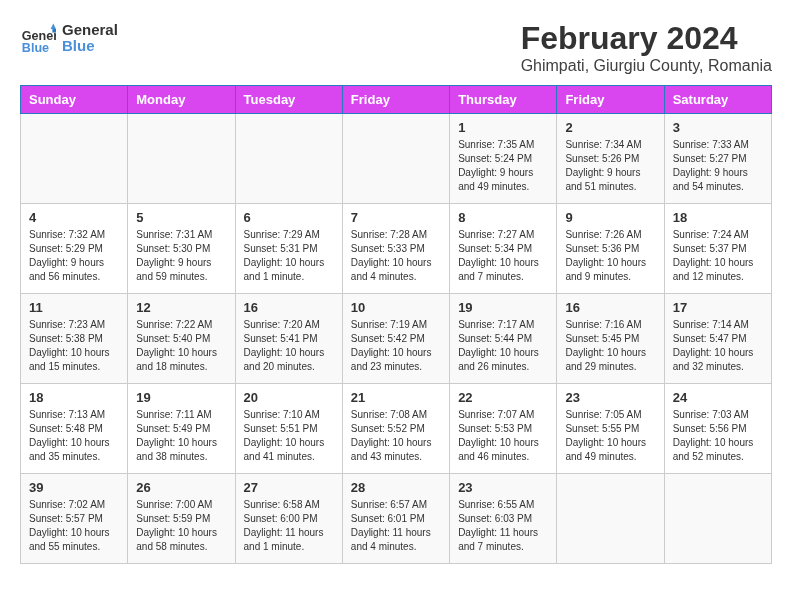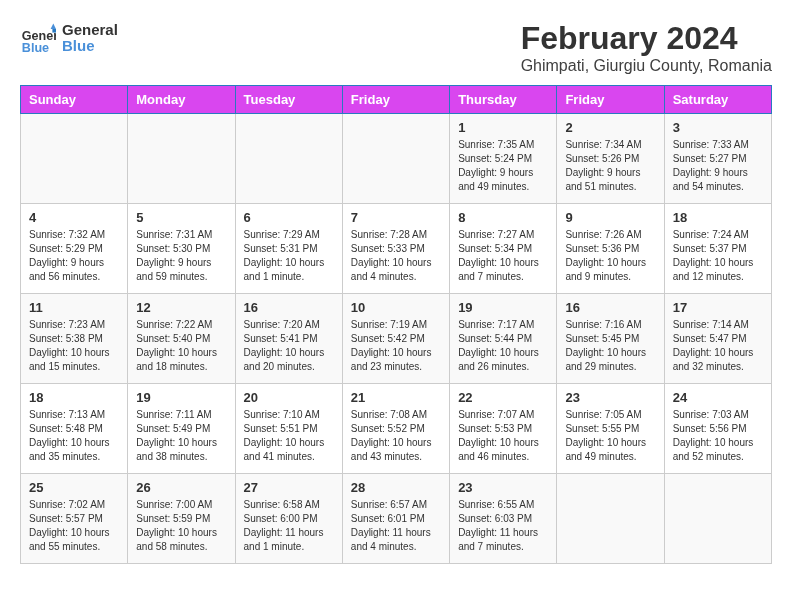--- a/index.html
+++ b/index.html
@@ -217,21 +217,21 @@
           <span class="day-number">23</span>
           <div class="day-info">Sunrise: 7:05 AM<br>Sunset: 5:55 PM<br>Daylight: 10 hours and 49 minutes.</div>
         </td>
         <td>
           <span class="day-number">24</span>
           <div class="day-info">Sunrise: 7:03 AM<br>Sunset: 5:56 PM<br>Daylight: 10 hours and 52 minutes.</div>
         </td>
       </tr>
       <tr>
         <td>
-          <span class="day-number">25</span>
+          <span class="day-number">39</span>
           <div class="day-info">Sunrise: 7:02 AM<br>Sunset: 5:57 PM<br>Daylight: 10 hours and 55 minutes.</div>
         </td>
         <td>
           <span class="day-number">26</span>
           <div class="day-info">Sunrise: 7:00 AM<br>Sunset: 5:59 PM<br>Daylight: 10 hours and 58 minutes.</div>
         </td>
         <td>
           <span class="day-number">27</span>
           <div class="day-info">Sunrise: 6:58 AM<br>Sunset: 6:00 PM<br>Daylight: 11 hours and 1 minute.</div>
         </td>

